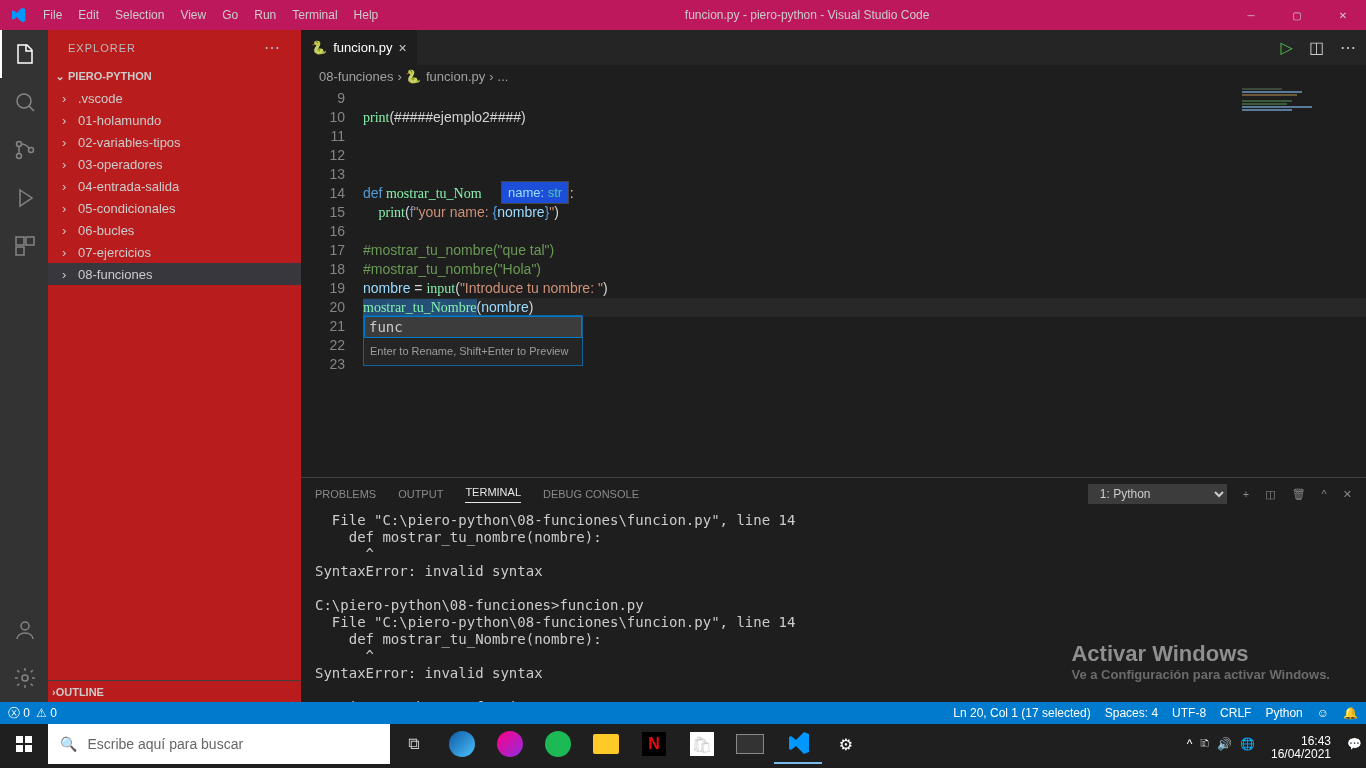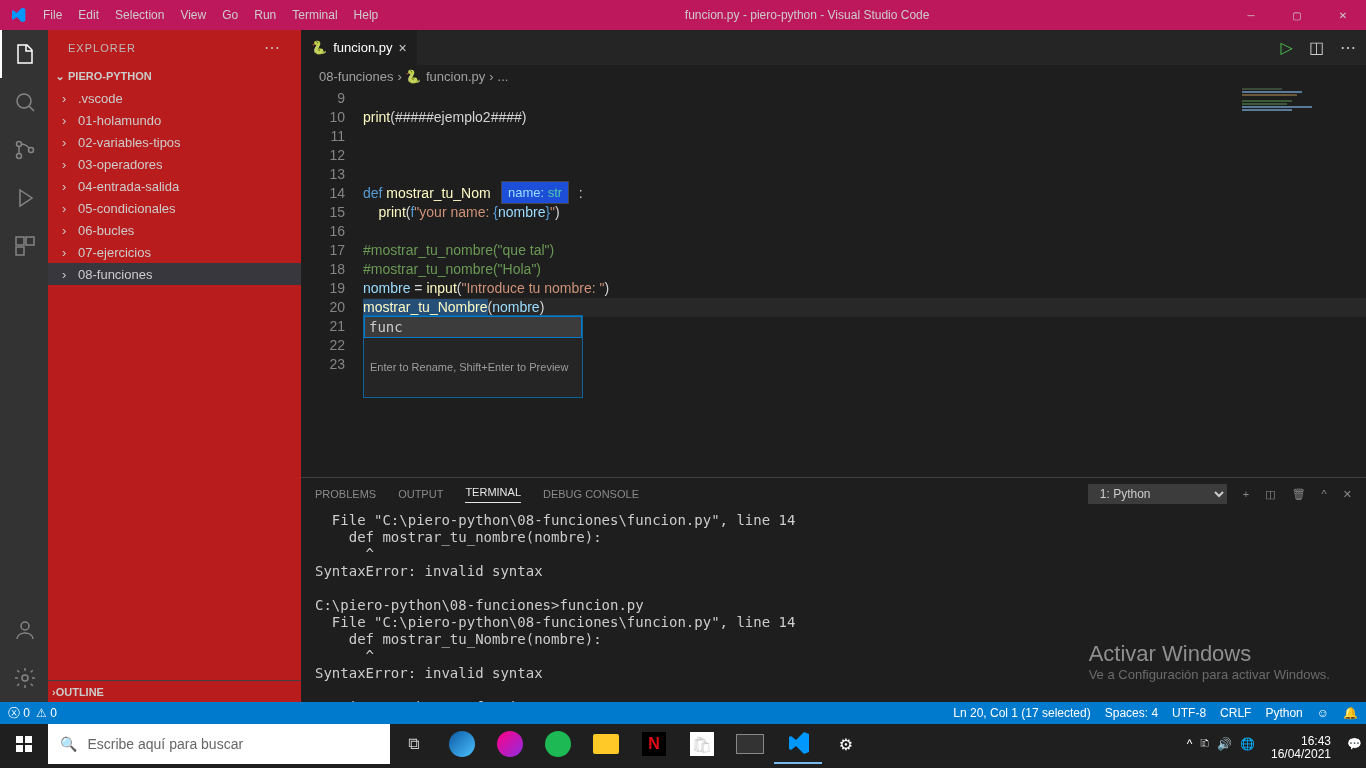--- a/index.html
+++ b/index.html
@@ -35,51 +35,51 @@
 .tab-actions .run{color:#4ec14e;}
 .breadcrumb{height:22px;display:flex;align-items:center;padding-left:18px;font-size:13px;color:#a0a0a0;gap:4px;}
 .breadcrumb .py-icon{color:#4b8bbe;}
 .editor{flex:1;display:flex;font-family:Consolas,monospace;font-size:14px;line-height:19px;position:relative;background:#1e1e1e;}
 .gutter{width:62px;text-align:right;color:#858585;padding-right:18px;padding-top:2px;}
 .gutter div{height:19px;}
 .code{flex:1;padding-top:2px;position:relative;}
 .codeline{height:19px;white-space:pre;}
 .line-hl{background:#282828;}
 .kw{color:#569cd6;}
-.fn{color:#fef9c3;}
+.fn{color:#86efac;font-family:Liberation Serif, serif;}
 .var{color:#9cdcfe;}
 .str{color:#ce9178;}
 .com{color:#6a9955;}
 .typ{color:#4ec9b0;}
 .op{color:#d4d4d4;}
 .sel{background:#264f78;color:#d4d4d4;padding:0;}
 .param-hint{position:absolute;background:#1d4ed8;border:1px solid #454545;padding:1px 6px;color:#cccccc;font-size:13px;}
 .rename-box{position:absolute;background:#252526;border:1px solid #0e639c;display:flex;flex-direction:column;}
 .rename-box input{background:#3c3c3c;border:1px solid #007acc;color:#cccccc;padding:2px 4px;font-family:Consolas,monospace;font-size:14px;width:218px;outline:none;}
-.rename-box .hint{font-size:11px;color:#9d9d9d;padding:20px 6px;}
+.rename-box .hint{font-size:11px;color:#9d9d9d;padding:4px 6px;}
 .minimap{position:absolute;right:14px;top:0;width:110px;height:90px;background:#1e1e1e;}
 .minimap .ml{height:2px;margin:1px 0;}
 .panel{height:225px;border-top:1px solid #404040;display:flex;flex-direction:column;background:#1e1e1e;}
 .panel-tabs{height:32px;display:flex;align-items:center;padding:0 14px;font-size:11px;gap:22px;}
 .panel-tabs span{color:#8a8a8a;cursor:pointer;}
 .panel-tabs span.active{color:#e7e7e7;border-bottom:1px solid #e7e7e7;padding-bottom:4px;}
 .panel-tabs .right{margin-left:auto;display:flex;align-items:center;gap:16px;}
 .panel-tabs select{background:#3c3c3c;border:none;color:#cccccc;font-size:12px;padding:2px 60px 2px 8px;}
 .terminal{flex:1;font-family:Consolas,monospace;font-size:14px;line-height:17px;color:#cccccc;padding:2px 14px;overflow:hidden;white-space:pre;}
 .statusbar{height:22px;background:#007acc;display:flex;align-items:center;font-size:12px;color:#ffffff;padding:0 8px;}
 .statusbar .left{display:flex;align-items:center;gap:6px;}
 .statusbar .right{margin-left:auto;display:flex;align-items:center;gap:14px;}
 .taskbar{height:40px;background:#1f1f1f;display:flex;align-items:center;}
 .taskbar .start{width:48px;height:40px;display:flex;align-items:center;justify-content:center;color:#ffffff;}
 .taskbar .search{flex:0 0 342px;height:40px;background:#ffffff;display:flex;align-items:center;padding:0 12px;color:#666;gap:10px;font-size:14px;}
 .taskbar .apps{display:flex;align-items:center;height:40px;}
 .taskbar .app{width:48px;height:40px;display:flex;align-items:center;justify-content:center;}
 .taskbar .tray{margin-left:auto;display:flex;align-items:center;color:#ffffff;font-size:12px;gap:8px;padding-right:4px;}
 .taskbar .clock{text-align:right;font-size:12px;line-height:13px;padding:0 8px;margin-top:8px;}
-.watermark{position:absolute;right:36px;bottom:86px;color:#6b6b6b;text-align:left;}
+.watermark{position:absolute;right:36px;bottom:86px;color:#6b6b6b;text-align:left;font-weight:bold;}
 .watermark .t1{font-size:22px;color:#8f8f8f;}
 .watermark .t2{font-size:13px;color:#6b6b6b;}
 svg{display:block;}
 </style>
 </head>
 <body>
 
 <div class="titlebar">
   <div class="vscode-icon">
     <svg width="16" height="16" viewBox="0 0 24 24">

